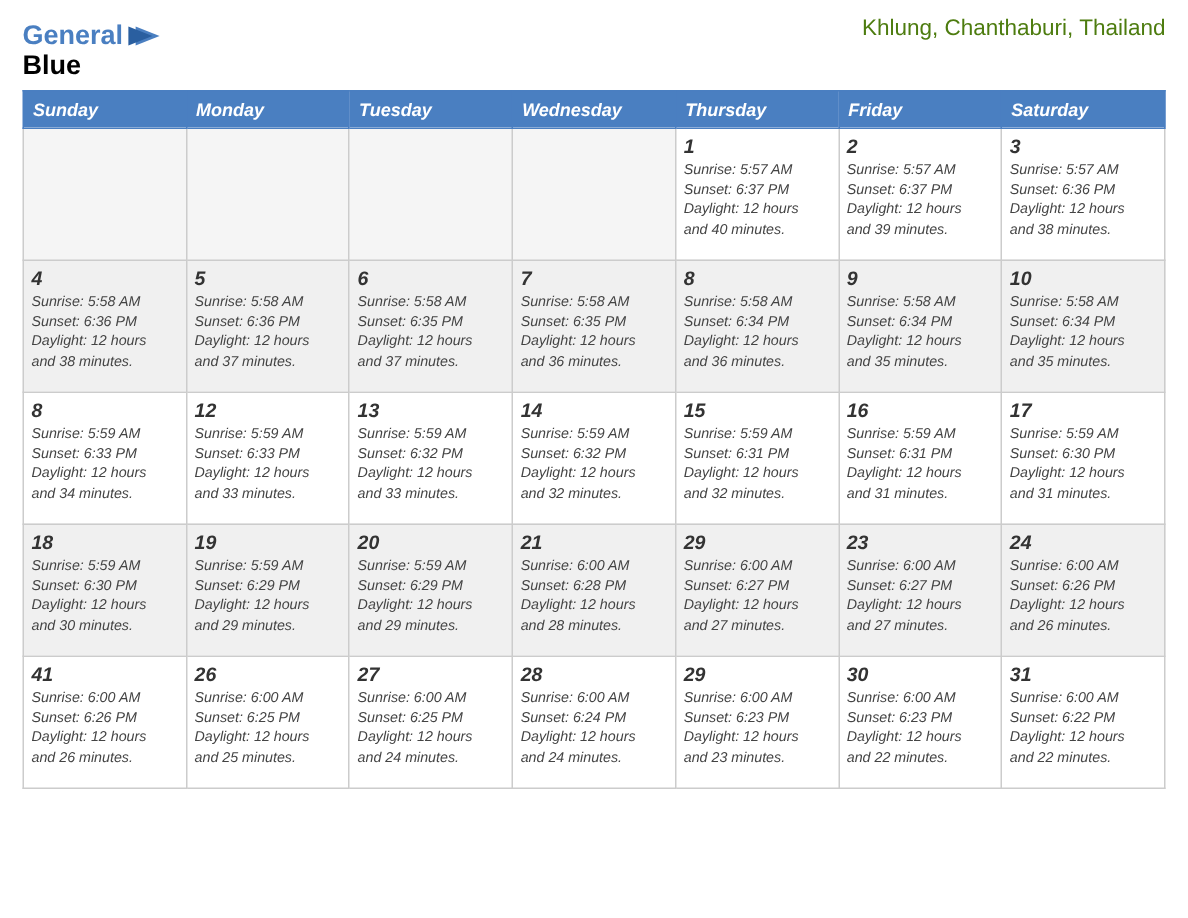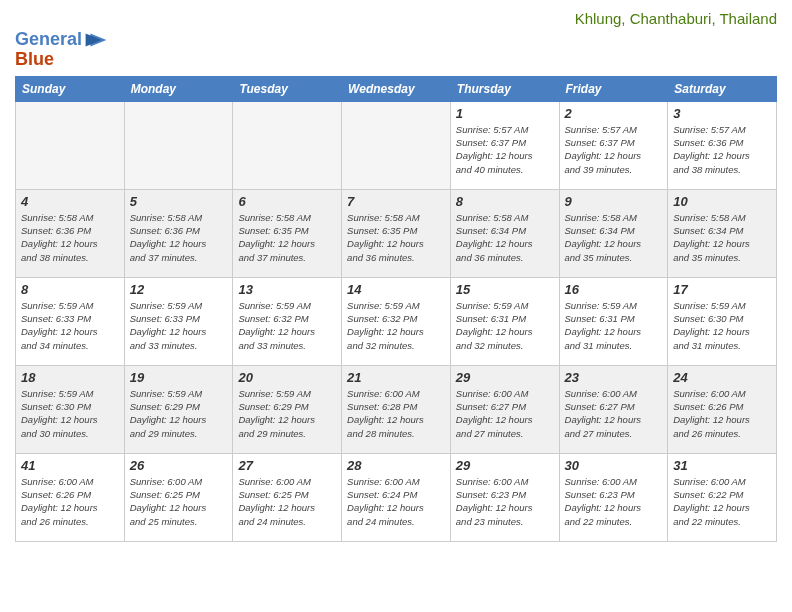--- a/index.html
+++ b/index.html
@@ -16,21 +16,21 @@
     }
     .header-area {
       display: flex;
       justify-content: space-between;
       align-items: flex-start;
       margin-bottom: 6px;
     }
     .logo {
       display: flex;
       align-items: center;
-      margin-top: 20px;
+      margin-top: 4px;
     }
     .logo-text {
       font-size: 18px;
       font-weight: bold;
       color: #333;
       line-height: 1.1;
     }
     .logo-text span {
       color: #4a7fc1;
     }
@@ -103,21 +103,21 @@
       <div>
         <div style="display:flex;align-items:center;">
           <span class="logo-text">
             <span>General</span>
           </span>
           <svg class="logo-icon" viewBox="0 0 30 24" xmlns="http://www.w3.org/2000/svg">
             <polygon points="8,4 28,12 8,20" fill="#4a7fc1"></polygon>
             <polygon points="2,4 22,12 2,20" fill="#2a5fa0"></polygon>
           </svg>
         </div>
-        <div class="logo-text" style="color:#c2410c;">Blue</div>
+        <div class="logo-text" style="color:#000000;">Blue</div>
       </div>
     </div>
     <div class="title-area">
       <div class="location">Khlung, Chanthaburi, Thailand</div>
     </div>
   </div>
 
   <table>
     <thead>
       <tr>

